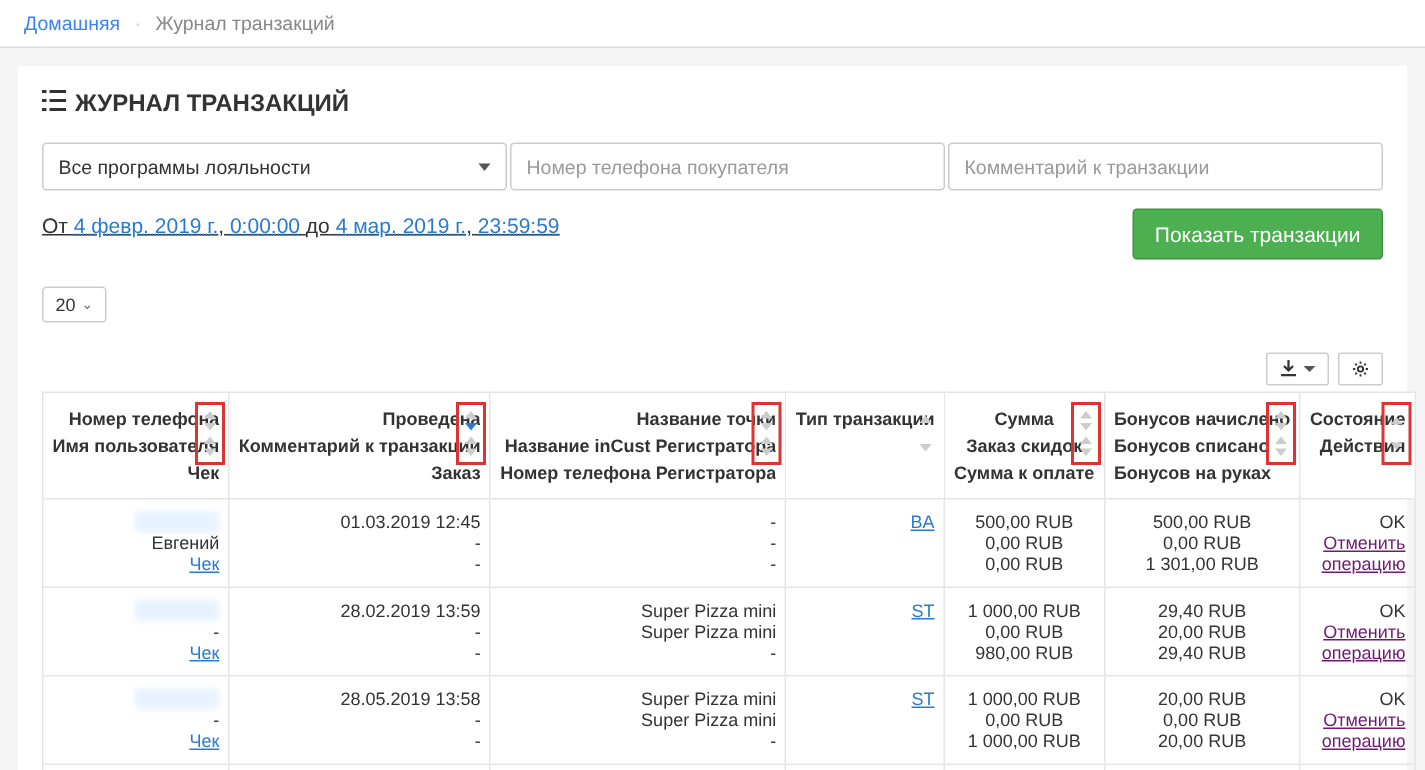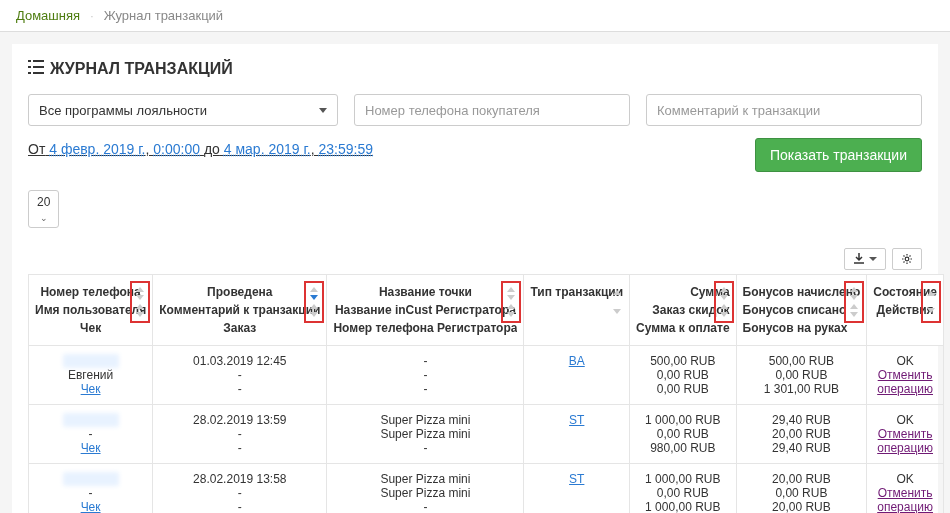--- a/index.html
+++ b/index.html
@@ -1,40 +1,40 @@
 <!DOCTYPE html>
 <html><head>
 <meta charset="utf-8">
 <style>
 * { box-sizing: border-box; margin: 0; padding: 0; }
 body { font-family: Arial, sans-serif; font-size: 13px; color: #333; background: #f5f5f5; width: 950px; }
 .topbar { background: #fff; border-bottom: 1px solid #ddd; padding: 8px 16px; font-size: 13px; color: #888; }
-.topbar a { color: #4d7c0f; text-decoration: none; }
+.topbar a { color: #3b82f6; text-decoration: none; }
 .topbar .sep { margin: 0 6px; color: #ccc; }
 .content { background: #fff; margin: 12px; padding: 16px; }
 .page-title { font-size: 16px; font-weight: bold; margin-bottom: 16px; display: flex; align-items: center; gap: 6px; }
 .list-icon svg { width: 16px; height: 14px; }
-.filters { display: flex; gap: 16px; margin-bottom: 12px; }
+.filters { display: flex; gap: 2px; margin-bottom: 12px; }
 .select-wrap, .input-wrap { border: 1px solid #ccc; border-radius: 3px; padding: 6px 10px; background: #fff; height: 32px; display: flex; align-items: center; position: relative; }
 .select-wrap { width: 310px; justify-content: space-between; }
 .input-wrap { flex: 1; }
 .input-wrap input { border: none; outline: none; width: 100%; font-size: 13px; color: #555; }
 .input-wrap input::placeholder { color: #999; }
 .caret-down { width: 0; height: 0; border-left: 4px solid transparent; border-right: 4px solid transparent; border-top: 5px solid #555; }
 .daterange { margin-bottom: 12px; font-size: 14px; color: #333; text-decoration: underline; }
 .daterange a { color: #2a7ad2; text-decoration: underline dotted; }
 .action-row { display: flex; justify-content: center; margin-bottom: 12px; }
 .btn-green { background: #4caf50; color: #fff; border: 1px solid #3e9142; border-radius: 3px; padding: 8px 14px; font-size: 14px; cursor: pointer; }
-.pagesize { display: inline-flex; align-items: center; border: 1px solid #ccc; border-radius: 3px; padding: 4px 8px; font-size: 12px; gap: 4px; margin-bottom: 20px; flex-direction: column; }
+.pagesize { display: inline-flex; align-items: center; border: 1px solid #ccc; border-radius: 3px; padding: 4px 8px; font-size: 12px; gap: 4px; margin-bottom: 20px; }
 .pagesize .chev { font-size: 9px; color: #666; }
 .tools-right { display: flex; justify-content: flex-end; gap: 6px; margin-bottom: 4px; }
 .tool-btn { border: 1px solid #ccc; background: #fff; border-radius: 2px; padding: 4px 8px; display: flex; align-items: center; gap: 4px; cursor: pointer; }
 .tool-btn svg { width: 12px; height: 12px; }
 table { width: 100%; border-collapse: collapse; }
-th, td { border: 1px solid #e5e5e5; padding: 8px 6px; font-size: 12px; vertical-align: top; text-align: center; }
+th, td { border: 1px solid #e5e5e5; padding: 8px 6px; font-size: 12px; vertical-align: top; text-align: right; }
 th { background: #fff; font-weight: bold; position: relative; line-height: 1.5; }
 .sort-box { position: absolute; right: 2px; top: 6px; width: 20px; height: 42px; border: 2px solid #d33; display: flex; flex-direction: column; align-items: center; justify-content: space-around; padding: 2px 0; }
 .sort-box.plain { border: none; }
 .sort-arrow { width: 0; height: 0; border-left: 4px solid transparent; border-right: 4px solid transparent; }
 .sort-arrow.up { border-bottom: 5px solid #ccc; }
 .sort-arrow.down { border-top: 5px solid #ccc; }
 .sort-arrow.active { border-top-color: #2a7ad2; }
 td .redact { display: inline-block; background: #e8f2ff; color: transparent; border-radius: 2px; filter: blur(2px); }
 td a.link { color: #2a7ad2; text-decoration: underline; }
 td a.danger { color: #701a75; text-decoration: underline; }
@@ -165,21 +165,21 @@
         </th>
         <th class="col-type">
           <div class="hlines">
               <div>Тип транзакции</div>
             </div>
           <div class="sort-box plain">
               <div class="sort-arrow up"></div>
               <div class="sort-arrow down"></div>
             </div>
         </th>
-        <th class="col-sum num-col" style="text-align:right;">
+        <th class="col-sum num-col" style="text-align:center;">
           <div class="hlines">
               <div>Сумма</div>
               <div>Заказ скидок</div>
               <div>Сумма к оплате</div>
             </div>
           <div class="sort-box">
               <div class="sort-arrow up"></div>
               <div class="sort-arrow down"></div>
               <div class="sort-arrow up"></div>
               <div class="sort-arrow down"></div>
@@ -275,21 +275,21 @@
       <a class="danger">Отменить операцию</a>
     </td>
         </tr>
         <tr>
     <td>
       <span class="redact">************</span><br>
       -<br>
       <a class="link">Чек</a>
     </td>
     <td>
-      <div>28.02.2019 13:58</div>
+      <div>28.05.2019 13:58</div>
       <div>-</div>
       <div>-</div>
     </td>
     <td>
       <div>Super Pizza mini</div>
       <div>Super Pizza mini</div>
       <div>-</div>
     </td>
     <td><a class="link">ST</a></td>
     <td class="num-col">

